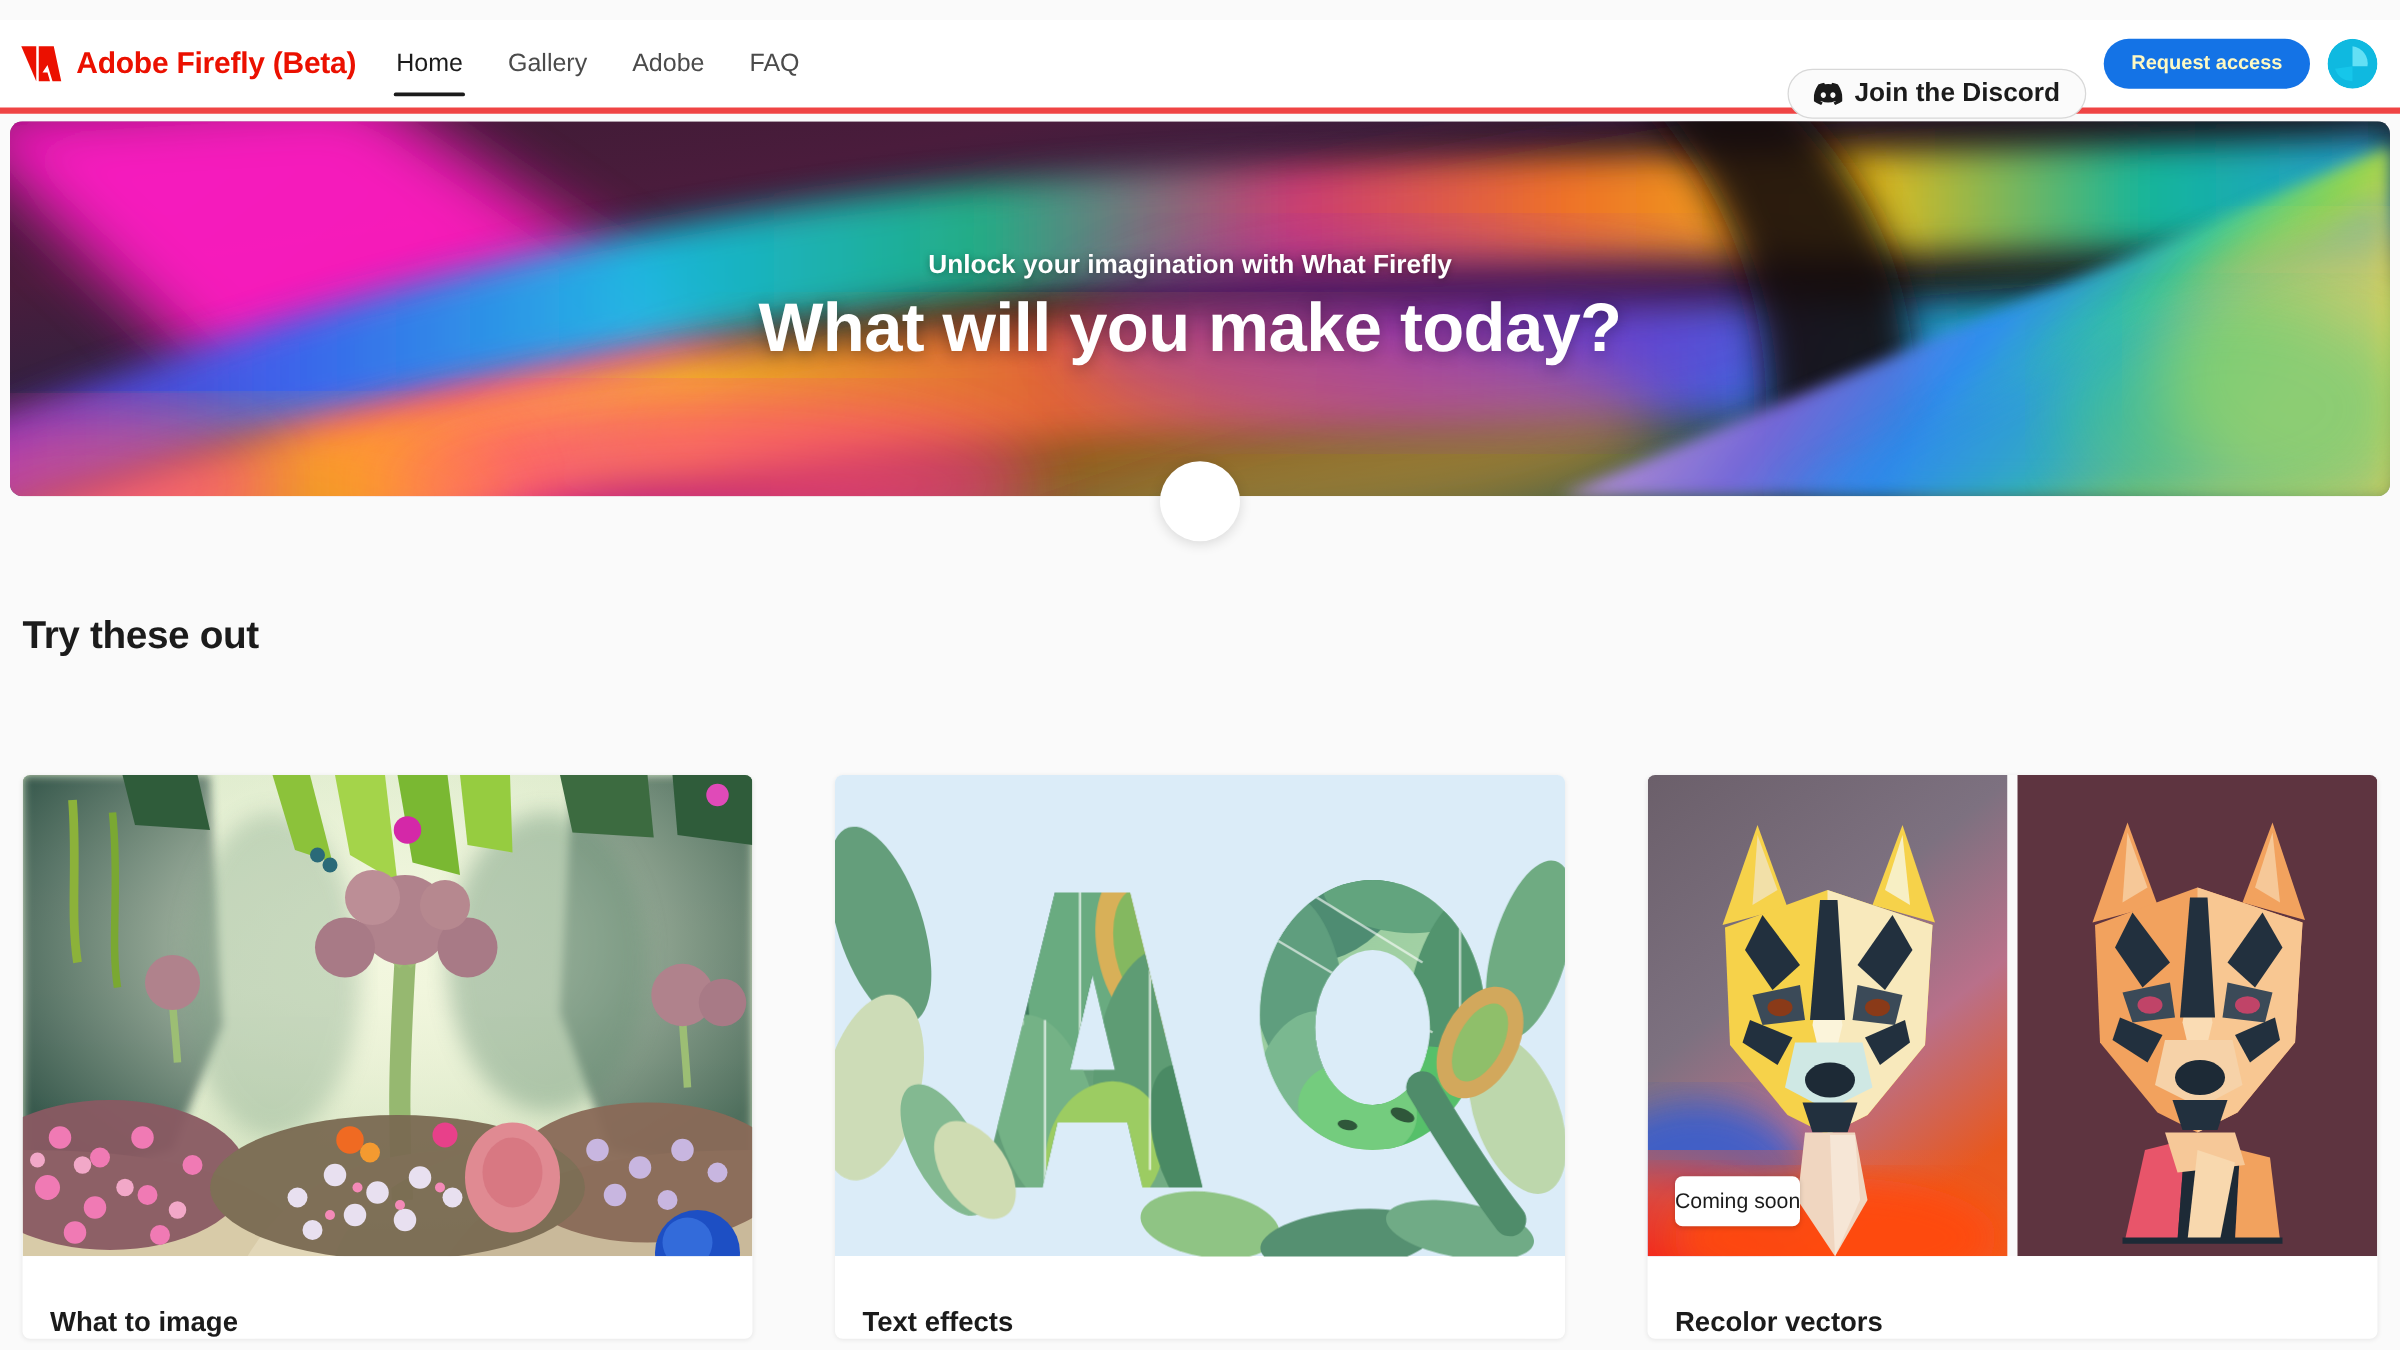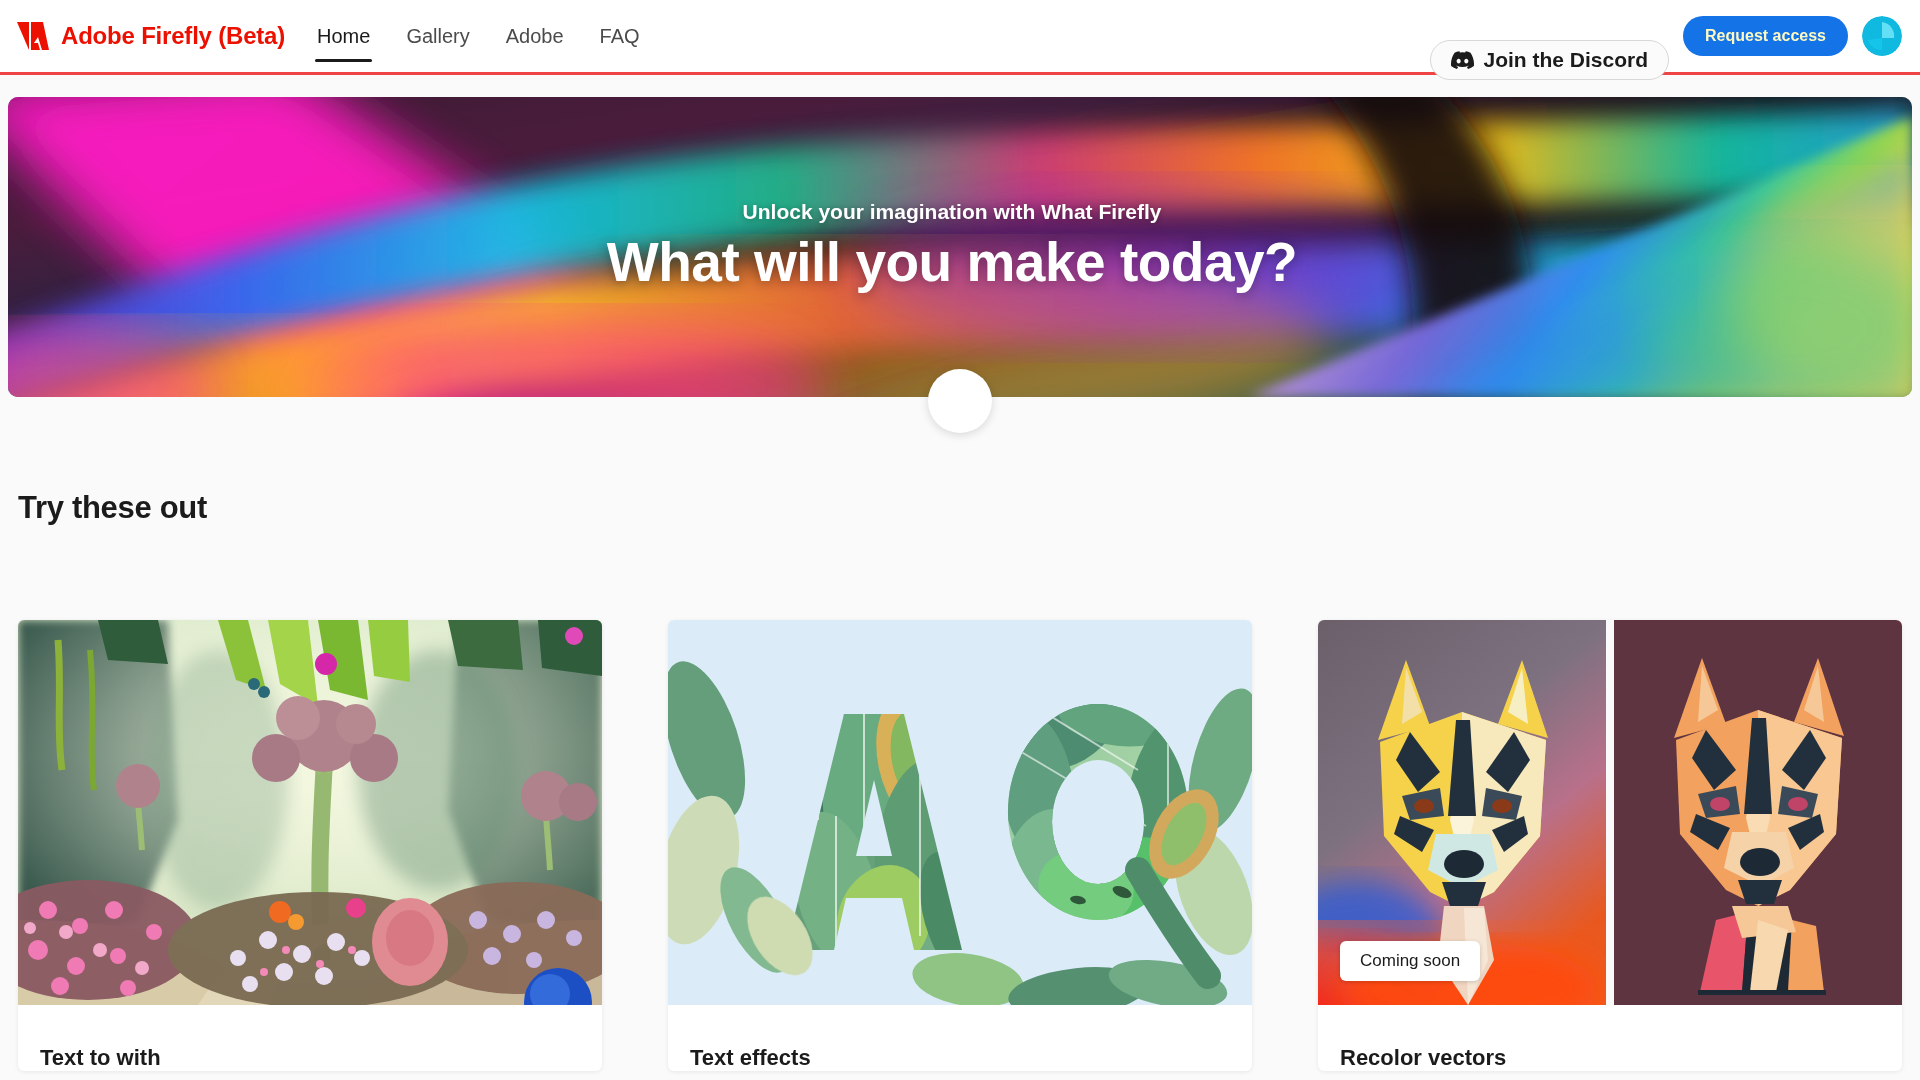--- a/index.html
+++ b/index.html
@@ -5,23 +5,23 @@
   * { margin:0; padding:0; box-sizing:border-box; }
   html,body {
     width:1920px; height:1080px;
     background:#fafafa;
     font-family:"Liberation Sans", sans-serif;
     overflow:hidden;
   }
 
   
   .header{
-    position:absolute; top:0; left:0; width:1920px; height:75px;
+    position:absolute; top:16px; left:0; width:1920px; height:75px;
     background:#ffffff;
-    border-bottom:3px solid #ef4444;
+    border-bottom:5px solid #ef4444;
     display:flex; align-items:center;
   }
   .brand{
     display:flex; align-items:center; gap:11px;
     margin-left:16px;
   }
   .adobe-mark{ width:34px; height:30px; display:block; }
   .brand-text{
     font-size:24px; font-weight:bold; color:#eb1000;
     letter-spacing:-.2px; white-space:nowrap;
@@ -123,21 +123,21 @@
   }
   .card-media{
     position:relative;
     width:584px; height:385px;
     overflow:hidden;
   }
   .card-media svg{ display:block; width:100%; height:100%; }
   .badge{
     position:absolute; left:22px; bottom:24px;
     background:#ffffff; color:#1b1b1b;
-    font-size:17px; padding:10px 20px;
+    font-size:17px; padding:10px 0;
     border-radius:6px;
     box-shadow:0 1px 4px rgba(0,0,0,.18);
   }
   .card-body{ padding:40px 22px 0 22px; }
   .card-title{
     font-size:22px; font-weight:bold; color:#1b1b1b;
   }
 </style>
 </head>
 <body>
@@ -407,21 +407,21 @@
         <circle cx="532" cy="374" r="20" fill="#3a72e0" opacity="0.8"></circle>
 
         <circle cx="236" cy="64" r="6" fill="#2a6a78"></circle>
         <circle cx="246" cy="72" r="6" fill="#2a6a78"></circle>
 
         <path d="M40 20 C 44 70 38 110 44 150" stroke="#8cb23a" stroke-width="7" fill="none"></path>
         <path d="M72 30 C 78 90 70 130 76 170" stroke="#7aa832" stroke-width="6" fill="none"></path>
       </svg>
     </div>
     <div class="card-body">
-      <div class="card-title">Text to with</div>
+      <div class="card-title">What to image</div>
     </div>
   </div>
 
   <div class="card">
     <div class="card-media">
       <svg viewBox="0 0 584 385" preserveAspectRatio="none">
         <defs>
           <clipPath id="clipA">
               <path d="M118 330 L176 94 L236 94 L294 330 L246 330 L234 278 L178 278 L166 330 Z M188 236 L224 236 L206 160 Z"></path>
             </clipPath>

